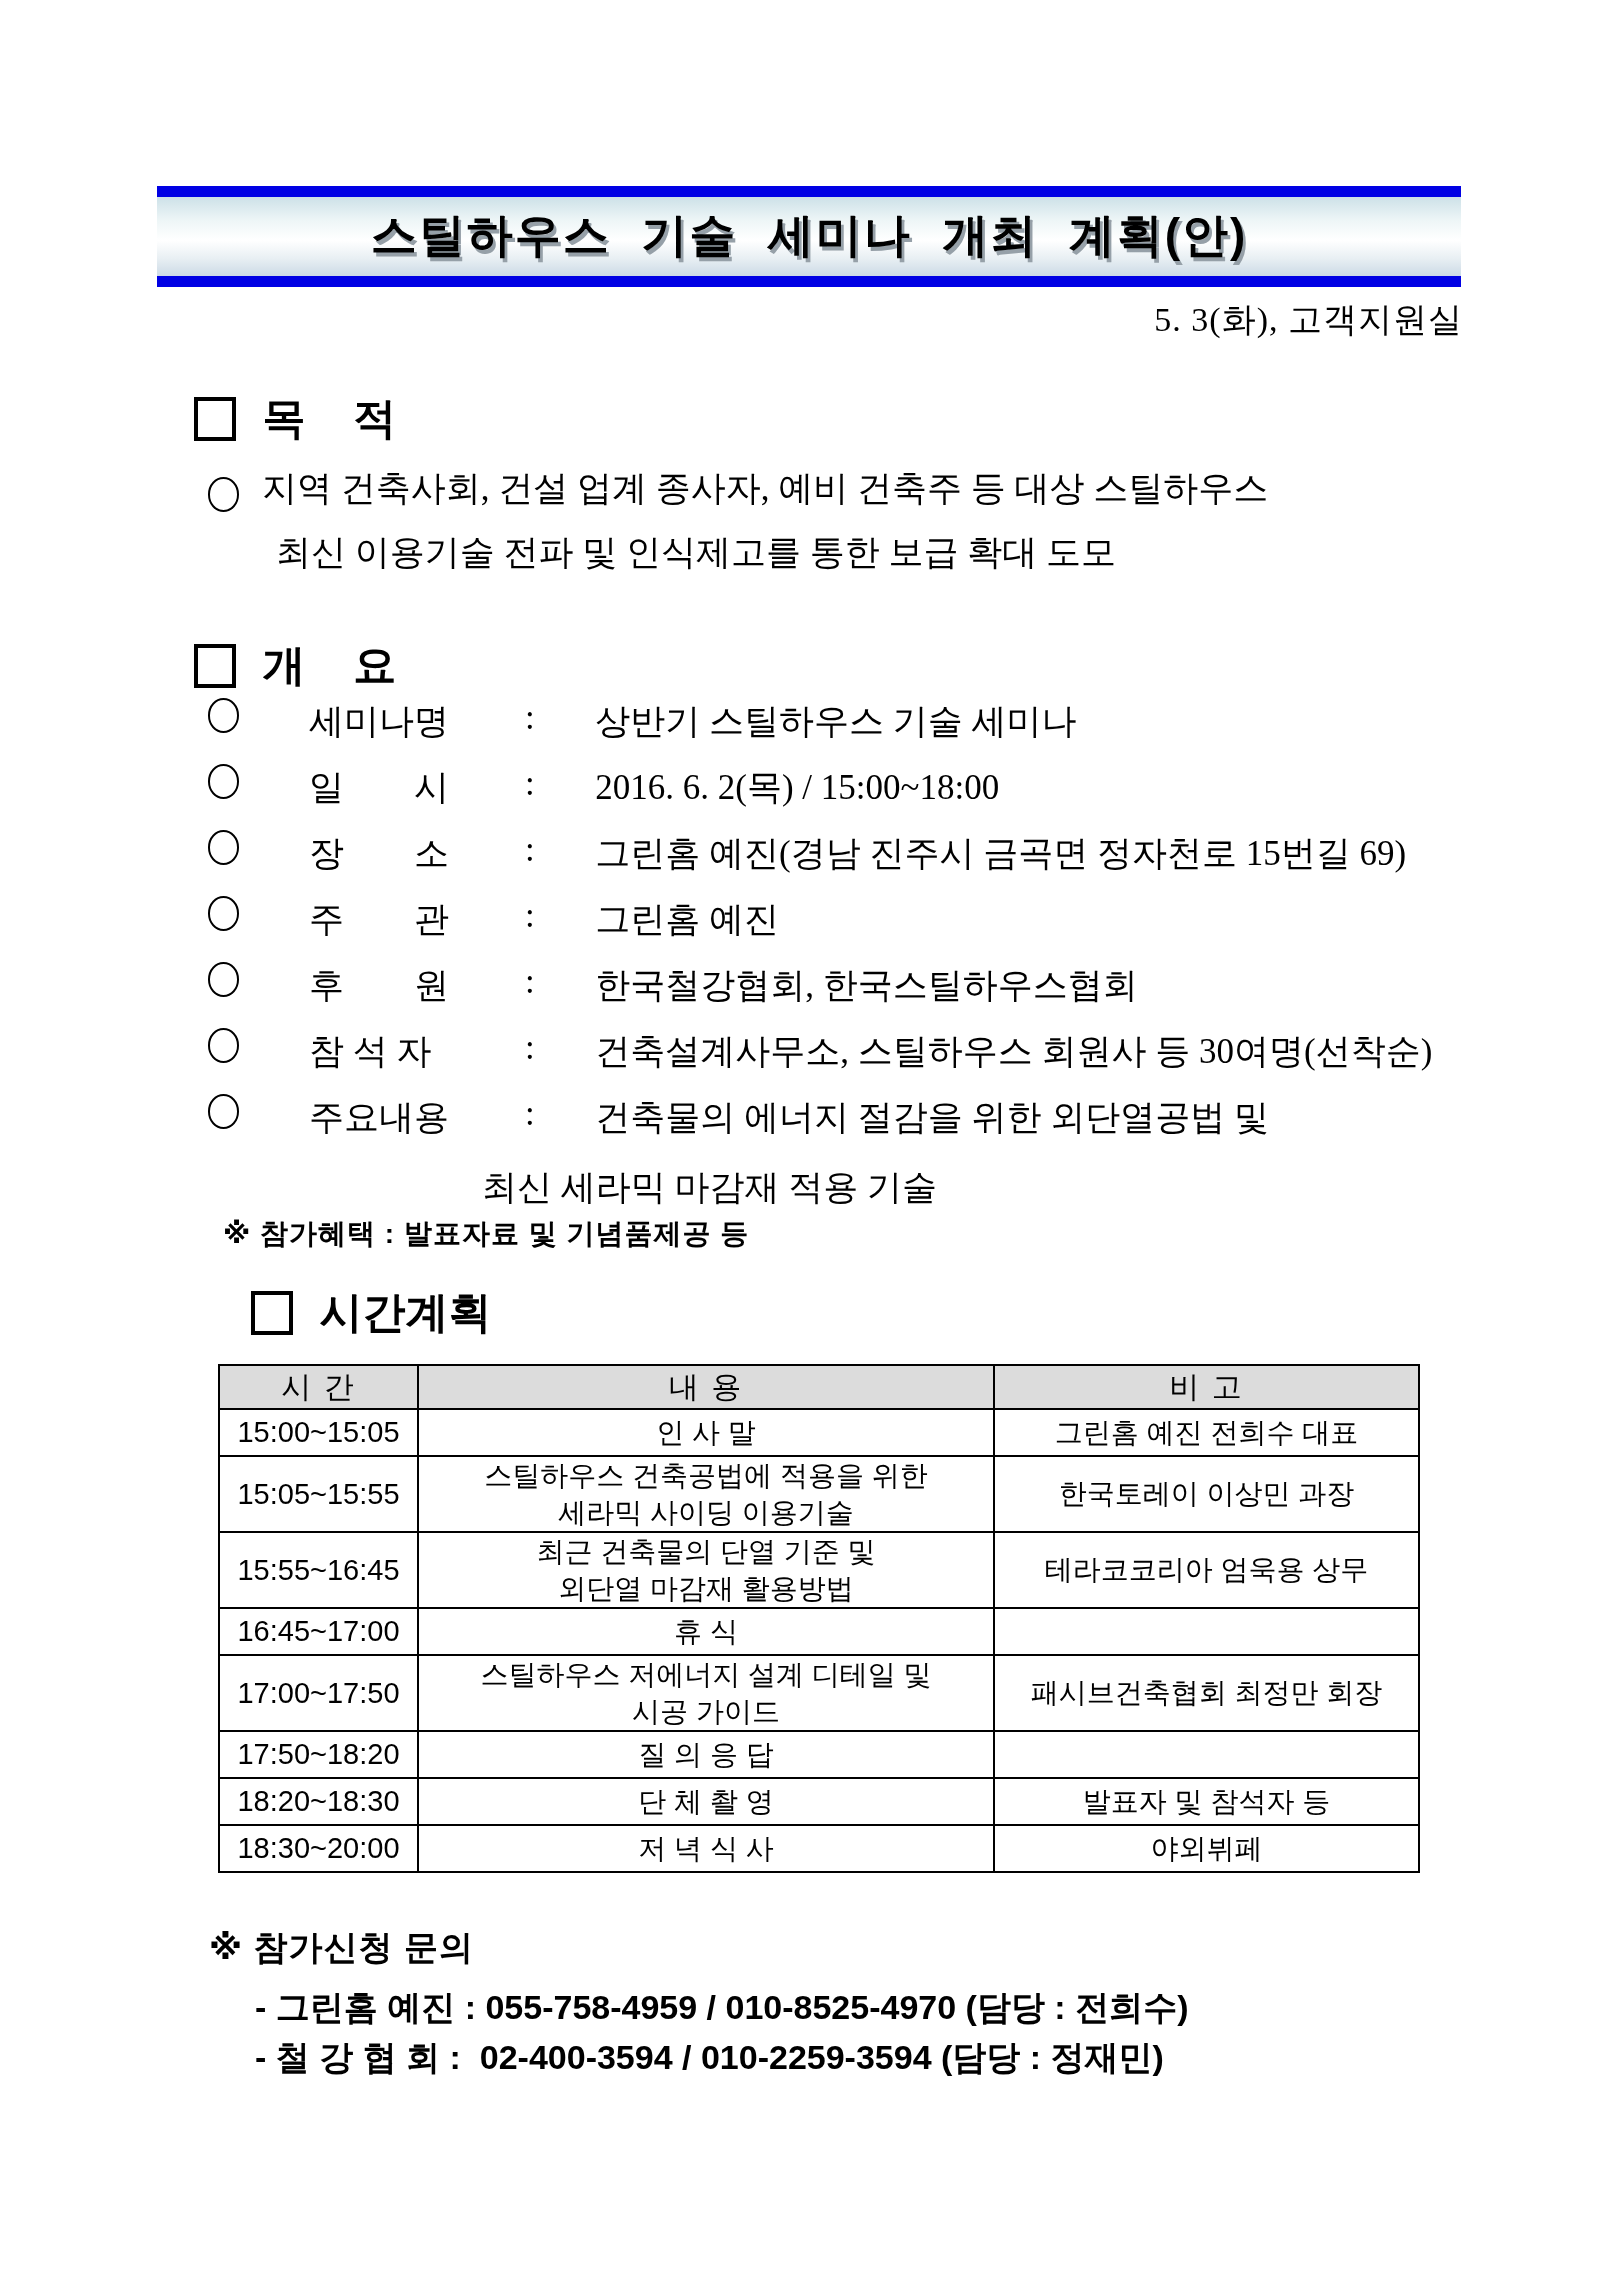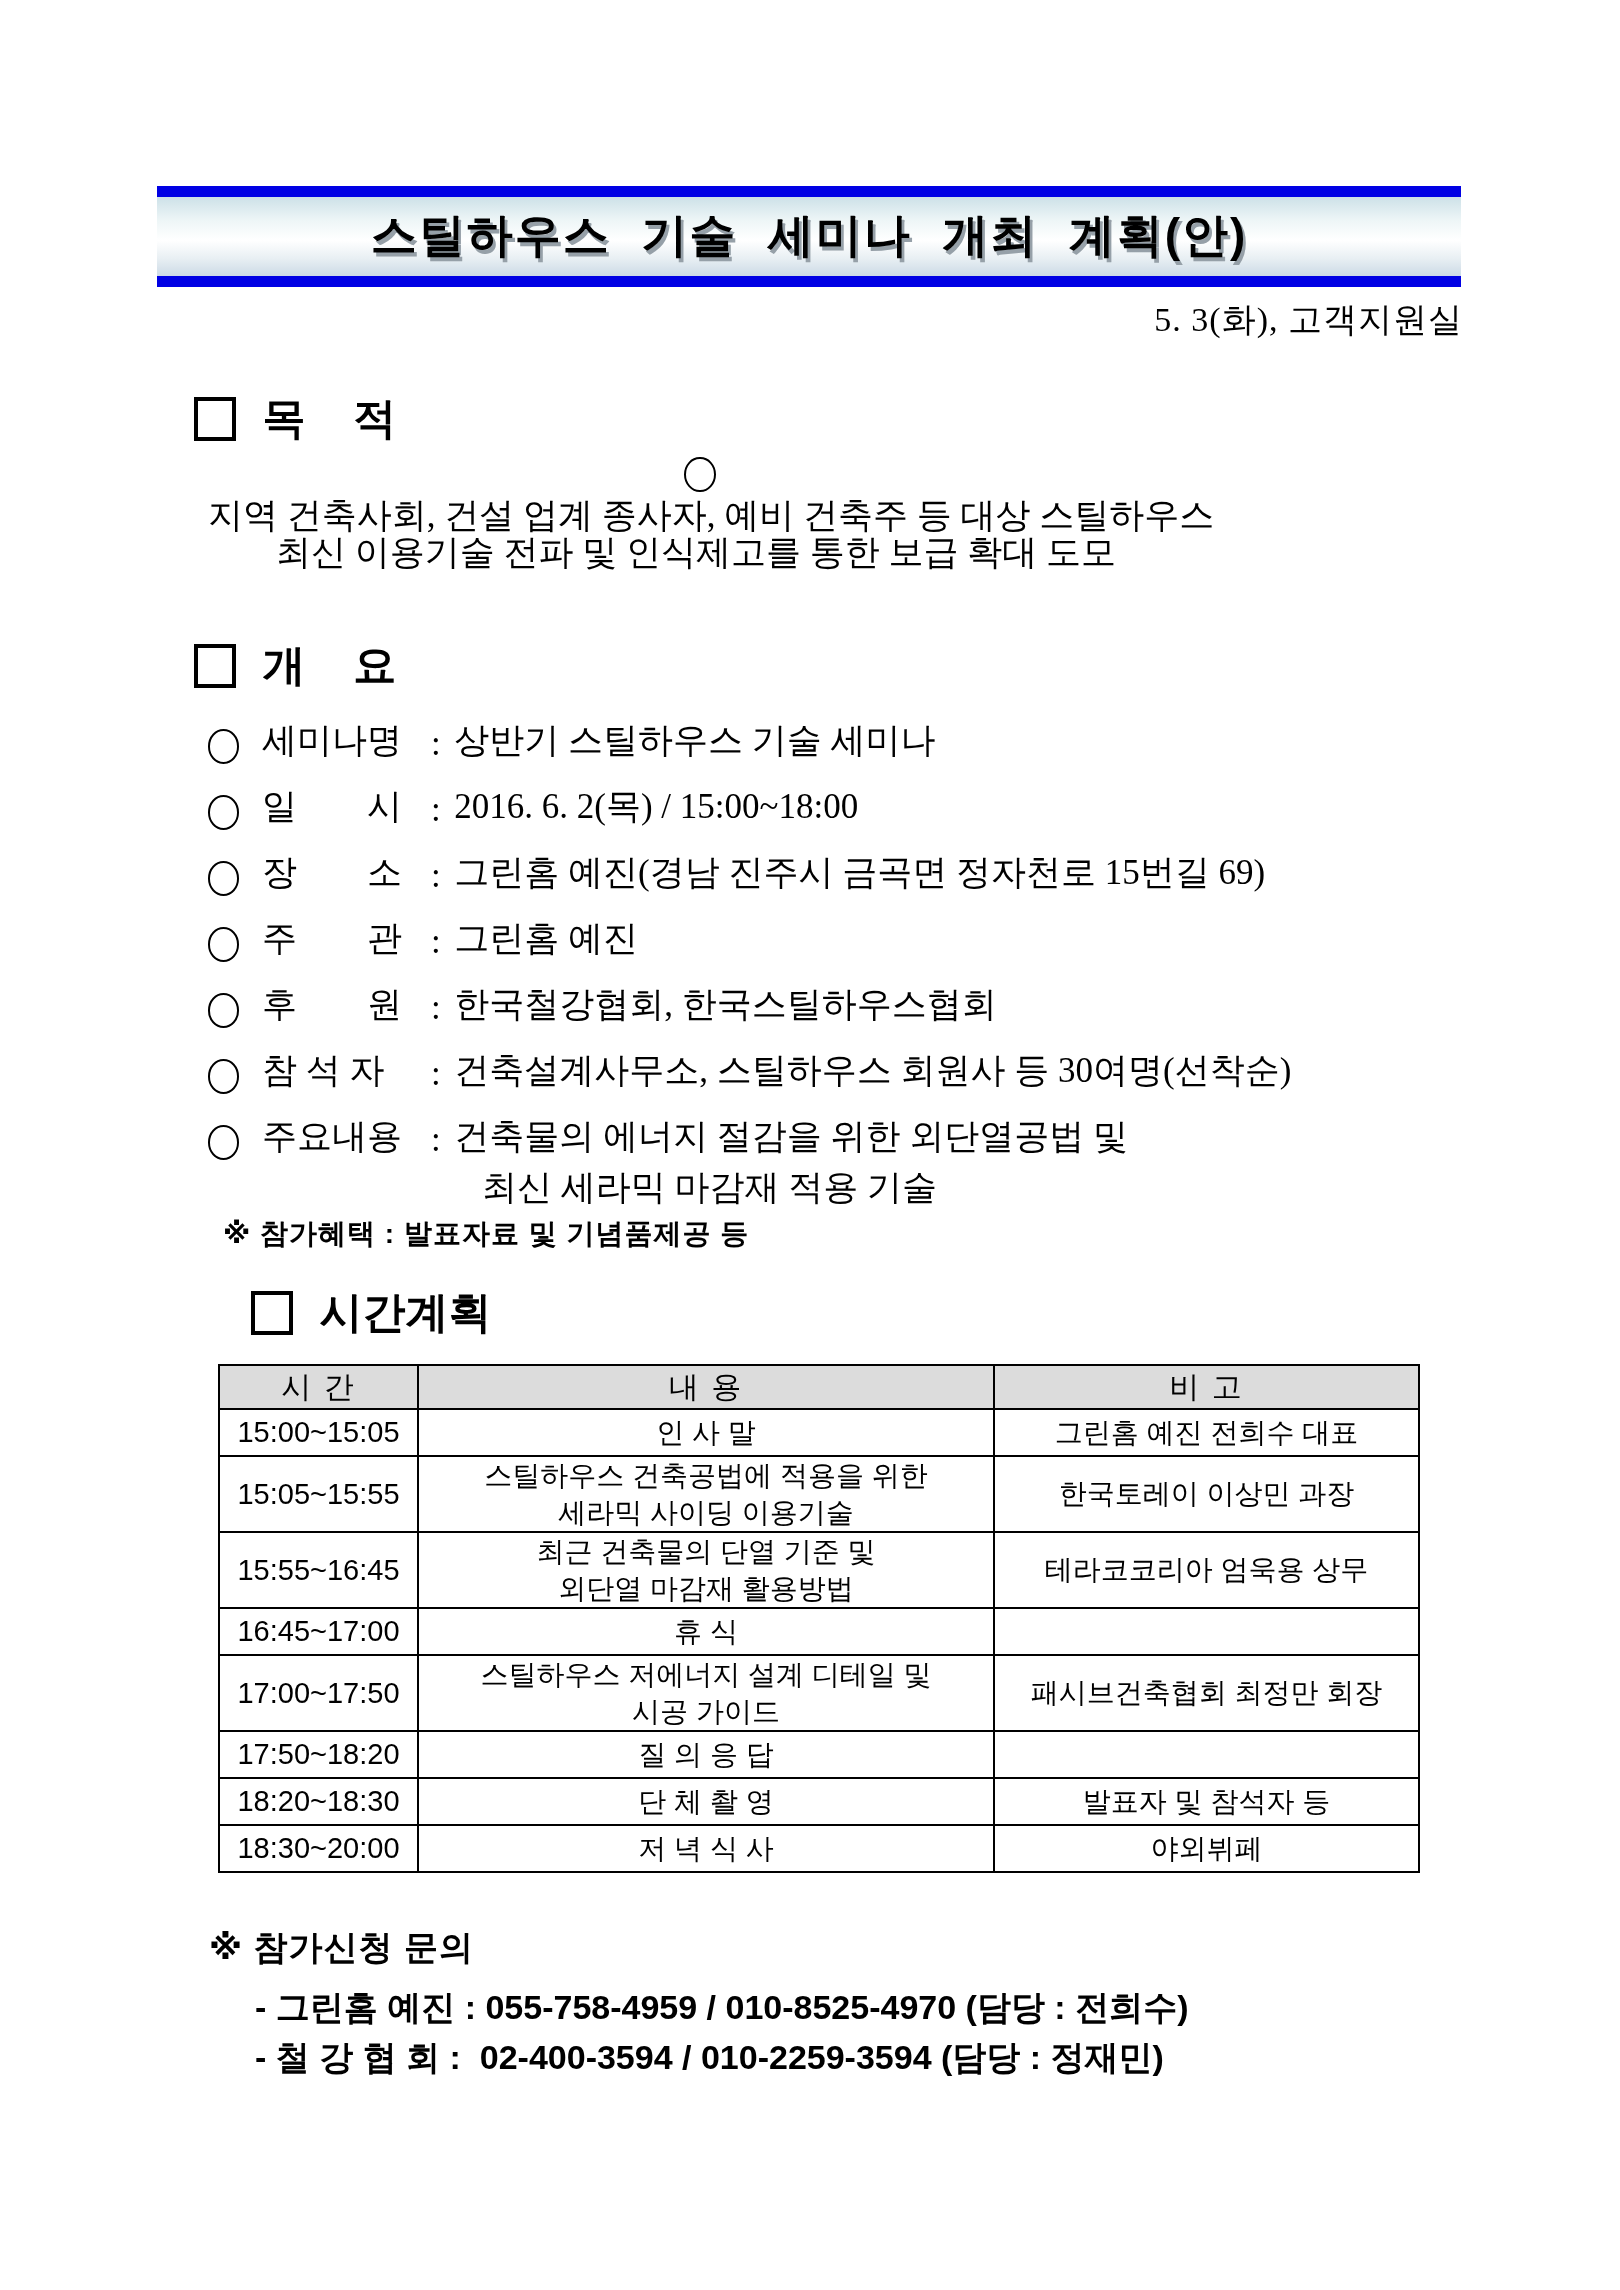--- a/index.html
+++ b/index.html
@@ -33,31 +33,31 @@
   .sec-h{position:absolute;display:flex;align-items:center;}
   .sq{
     display:inline-block;width:34px;height:36px;
     border:4.9px solid #000;margin-right:26.5px;flex:0 0 auto;
   }
   .sec-t{
     font-family:"Liberation Sans","DejaVu Sans",sans-serif;
     font-weight:bold;font-size:43px;white-space:pre;
   }
   
-  .b-line{position:absolute;display:flex;align-items:center;flex-direction:column;}
+  .b-line{position:absolute;display:flex;align-items:flex-end;}
   .circle{
     display:inline-block;width:27.4px;height:31px;
     border:2.9px solid #000;border-radius:50%;
     margin-right:22.5px;flex:0 0 auto;
   }
   .b-text{font-size:35px;white-space:pre;}
   .plain-line{position:absolute;font-size:35px;white-space:pre;}
   
   .ov-list{position:absolute;top:698px;left:208px;}
-  .ov-item{height:66px;display:flex;align-items:flex-end;}
+  .ov-item{height:66px;display:flex;align-items:flex-start;gap:47px;}
   .ov-lbl{display:inline-block;width:169px;font-size:35px;white-space:pre;flex:0 0 auto;}
   .ov-sep{font-size:35px;margin:0 13.7px 0 0;flex:0 0 auto;}
   .ov-val{font-size:35px;white-space:pre;}
   .benefit{
     position:absolute;top:1215px;left:223px;
     font-family:"Liberation Sans","DejaVu Sans",sans-serif;
     font-weight:bold;font-size:28px;letter-spacing:1px;white-space:pre;
   }
   
   .sched{position:absolute;top:1364px;left:218px;}

